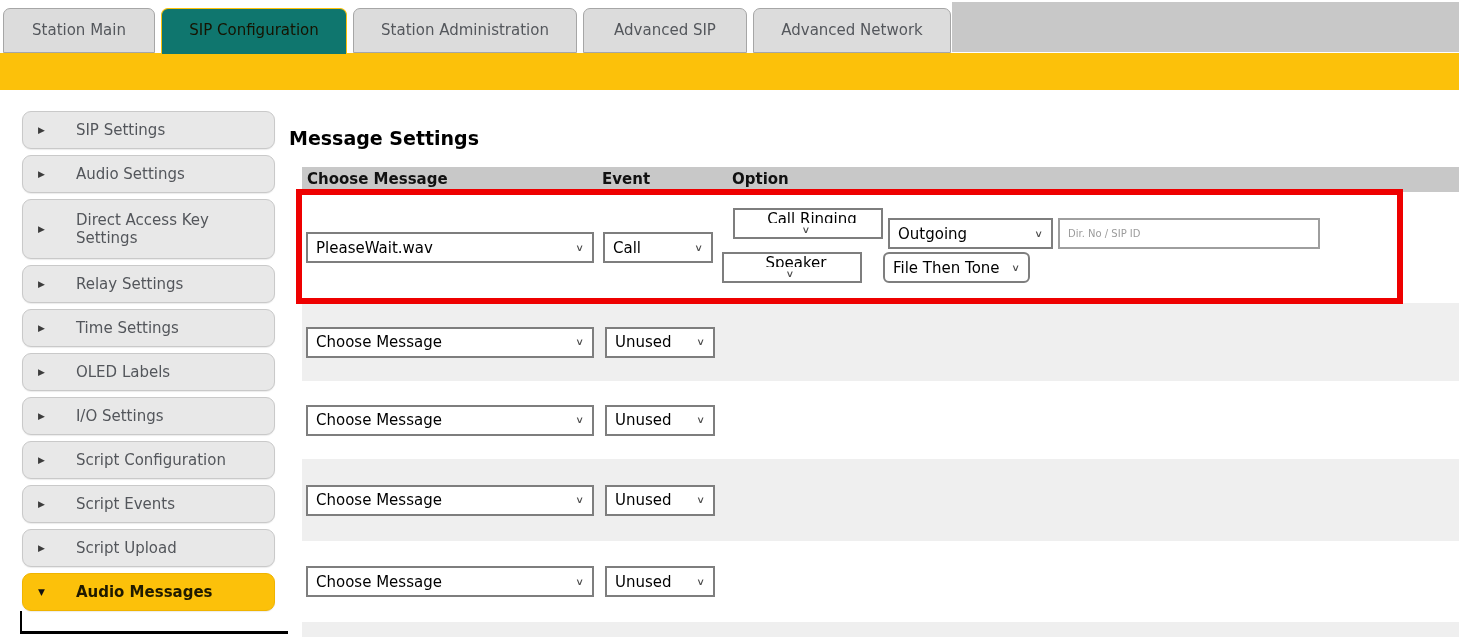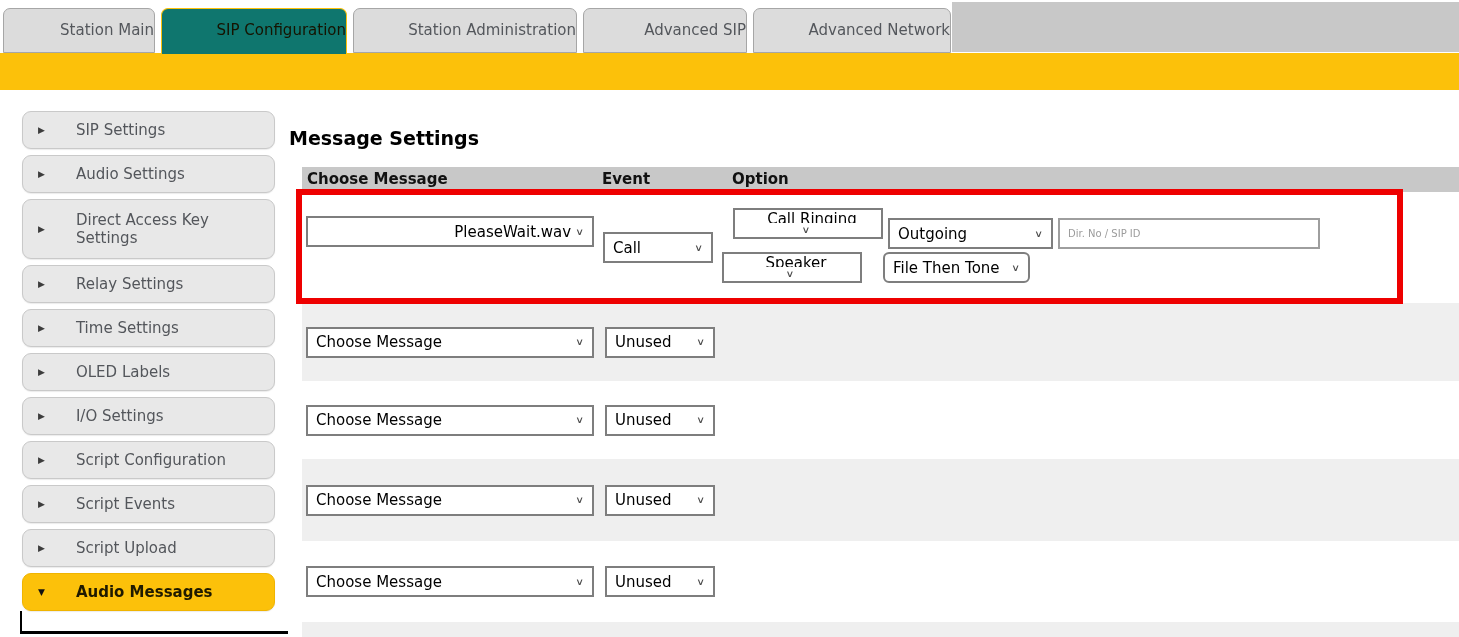--- a/index.html
+++ b/index.html
@@ -6,21 +6,21 @@
   body{
     width:1459px;height:637px;position:relative;overflow:hidden;
     background:#ffffff;
     font-family:"DejaVu Sans","Liberation Sans",sans-serif;
     -webkit-font-smoothing:antialiased;
   }
   
   .tabfill{position:absolute;left:952px;right:0;top:2px;height:50px;background:#c8c8c8;}
   .tabbar{position:absolute;left:3px;top:8px;height:45px;display:flex;gap:6px;z-index:2;}
   .tab{
-    box-sizing:border-box;height:45px;line-height:43px;text-align:right;
+    box-sizing:border-box;height:45px;line-height:43px;text-align:center;
     background:#dcdcdc;border:1px solid #a6a6a6;border-radius:7px 7px 0 0;
     color:#54575c;font-size:15px;cursor:pointer;white-space:nowrap;
   }
   .tab.t0{width:152px}.tab.t1{width:186px}.tab.t2{width:224px}.tab.t3{width:164px}.tab.t4{width:198px}
   .tab.active{
     background:#0f766e;border-color:#fcc10a;color:#161300;height:46px;border-bottom:none;
   }
   .yellowband{position:absolute;left:0;right:0;top:53px;height:37px;background:#fcc10a;z-index:1;}
 
   
@@ -61,21 +61,21 @@
   .sel{
     box-sizing:border-box;height:31px;background:#fff;border:2px solid #7e7e7e;
     display:flex;align-items:center;cursor:pointer;
   }
   .sel .sel-val{flex:1;padding-left:8px;font-size:15px;color:#000;white-space:nowrap;overflow:hidden;}
   .sel .chev{flex:0 0 auto;padding:0 8px 0 4px;font-size:12px;color:#4a4a4a;transform:scaleY(0.8);}
   .w-msg{width:288px;}
   .w-evt{width:110px;}
   .abs{position:absolute;}
   
-  .p-msg{left:4px;top:24px;text-align:right;}
+  .p-msg{left:4px;top:40px;}
   .p-evt{left:301px;top:40px;}
   .p-opt1a{left:431px;top:16px;width:150px;flex-direction:column;}
   .p-opt1b{left:586px;top:26px;width:165px;}
   .p-dir{left:756px;top:26px;}
   .p-opt2a{left:420px;top:60px;width:140px;flex-direction:column;}
   .p-opt2b{left:581px;top:60px;width:147px;border-radius:6px;}
   .dir-input{
     box-sizing:border-box;width:262px;height:31px;border:2px solid #9e9e9e;background:#fff;
     font-family:inherit;font-size:10px;padding:0 8px;color:#333;outline:none;
   }

